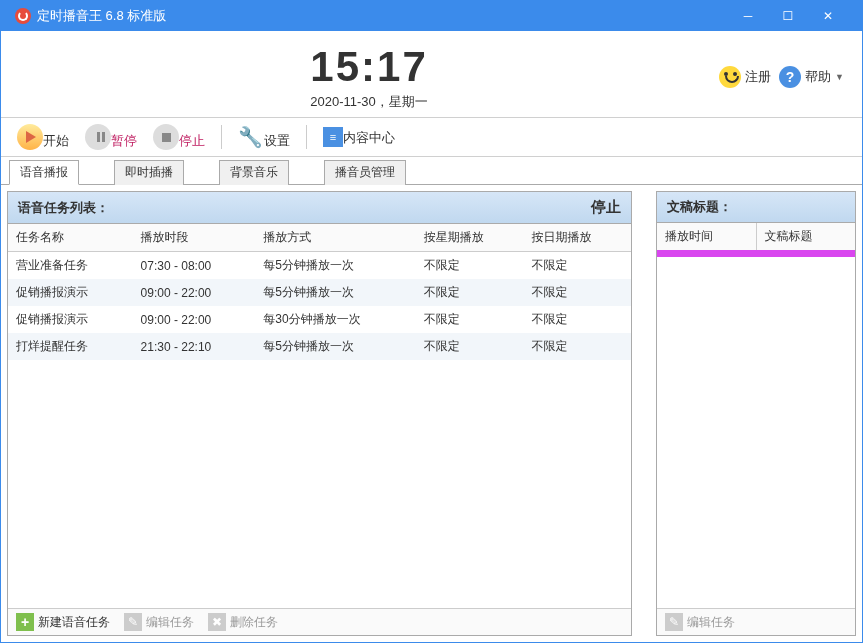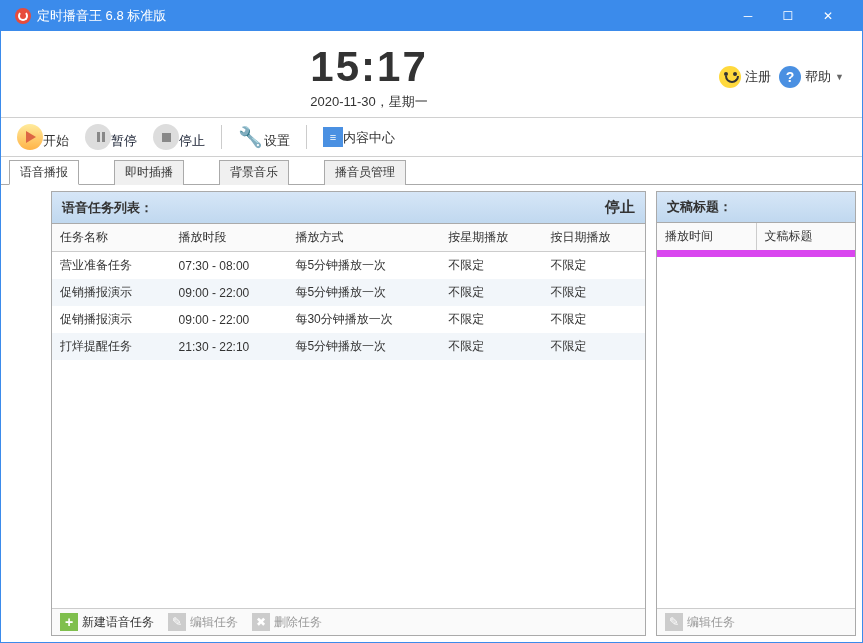--- a/index.html
+++ b/index.html
@@ -18,35 +18,35 @@
 .header .right-btns { display: flex; align-items: center; gap: 8px; }
 .hr-btn { display: flex; align-items: center; gap: 4px; cursor: pointer; font-size: 13px; }
 .smiley { width: 22px; height: 22px; border-radius: 50%; background: #ffd93d; position: relative; }
 .smiley::before { content: ""; position: absolute; top: 6px; left: 5px; width: 4px; height: 4px; background: #333; border-radius: 50%; box-shadow: 9px 0 #333; }
 .smiley::after { content: ""; position: absolute; bottom: 5px; left: 6px; width: 10px; height: 5px; border: 2px solid #333; border-top: none; border-radius: 0 0 10px 10px; }
 .help-icon { width: 22px; height: 22px; border-radius: 50%; background: #4a90e2; color: #fff; display: flex; align-items: center; justify-content: center; font-weight: bold; font-size: 14px; }
 .chev { font-size: 9px; color: #666; }
 
 .toolbar { border-top: 1px solid #d0d0d0; border-bottom: 1px solid #d0d0d0; padding: 4px 12px; display: flex; align-items: center; gap: 8px; }
 .tb-btn { display: flex; align-items: flex-end; gap: 0; cursor: pointer; font-size: 13px; padding: 2px 4px; }
-.tb-btn.disabled { color: #0f172a; cursor: default; }
+.tb-btn.disabled { color: #be185d; cursor: default; }
 .tb-sep { width: 1px; height: 24px; background: #ccc; margin: 0 4px; }
 .play-icon { width: 26px; height: 26px; border-radius: 50%; background: linear-gradient(#ffeb9c, #ffb347); display: flex; align-items: center; justify-content: center; }
 .play-icon::after { content: ""; border-left: 10px solid #d64; border-top: 6px solid transparent; border-bottom: 6px solid transparent; margin-left: 2px; }
 .pause-icon, .stop-icon { width: 26px; height: 26px; border-radius: 50%; background: #ddd; display: flex; align-items: center; justify-content: center; }
 .pause-icon::after { content: ""; width: 3px; height: 10px; background: #888; box-shadow: 5px 0 #888; }
 .stop-icon::after { content: ""; width: 9px; height: 9px; background: #888; }
 .gear-icon { width: 26px; height: 26px; display: flex; align-items: center; justify-content: center; font-size: 20px; }
 .doc-icon { width: 20px; height: 20px; background: #4a90e2; display: flex; align-items: center; justify-content: center; color: #fff; font-size: 11px; }
 
 .tabs { display: flex; border-bottom: 1px solid #aaa; padding-left: 8px; margin-top: 2px; gap: 35px; }
 .tab { padding: 3px 10px; border: 1px solid #aaa; border-bottom: none; background: #f0f0f0; cursor: pointer; font-size: 12px; position: relative; top: 1px; }
 .tab.active { background: #fff; border-bottom: 1px solid #fff; }
 
-.content { flex: 1; display: flex; padding: 6px; gap: 10px; overflow: hidden; margin-left: 44px; }
+.content { flex: 1; display: flex; padding: 6px; gap: 24px; overflow: hidden; }
 .left-panel { flex: 1; border: 1px solid #aaa; display: flex; flex-direction: column; }
 .right-panel { width: 200px; border: 1px solid #aaa; display: flex; flex-direction: column; }
 .panel-header { background: linear-gradient(#d6e6f7, #c0d8ef); border-bottom: 1px solid #aaa; padding: 6px 10px; display: flex; align-items: center; font-weight: bold; font-size: 13px; }
 .panel-header .spacer { flex: 1; }
 .status-link { font-size: 15px; font-weight: bold; color: #333; cursor: pointer; }
 
 .table-wrap { flex: 1; overflow: auto; }
 .dtable { width: 100%; border-collapse: collapse; }
 .dtable th { text-align: left; padding: 5px 8px; border-bottom: 1px solid #ccc; font-weight: normal; background: #fafafa; font-size: 12px; }
 .dtable td { padding: 5px 8px; font-size: 12px; }

